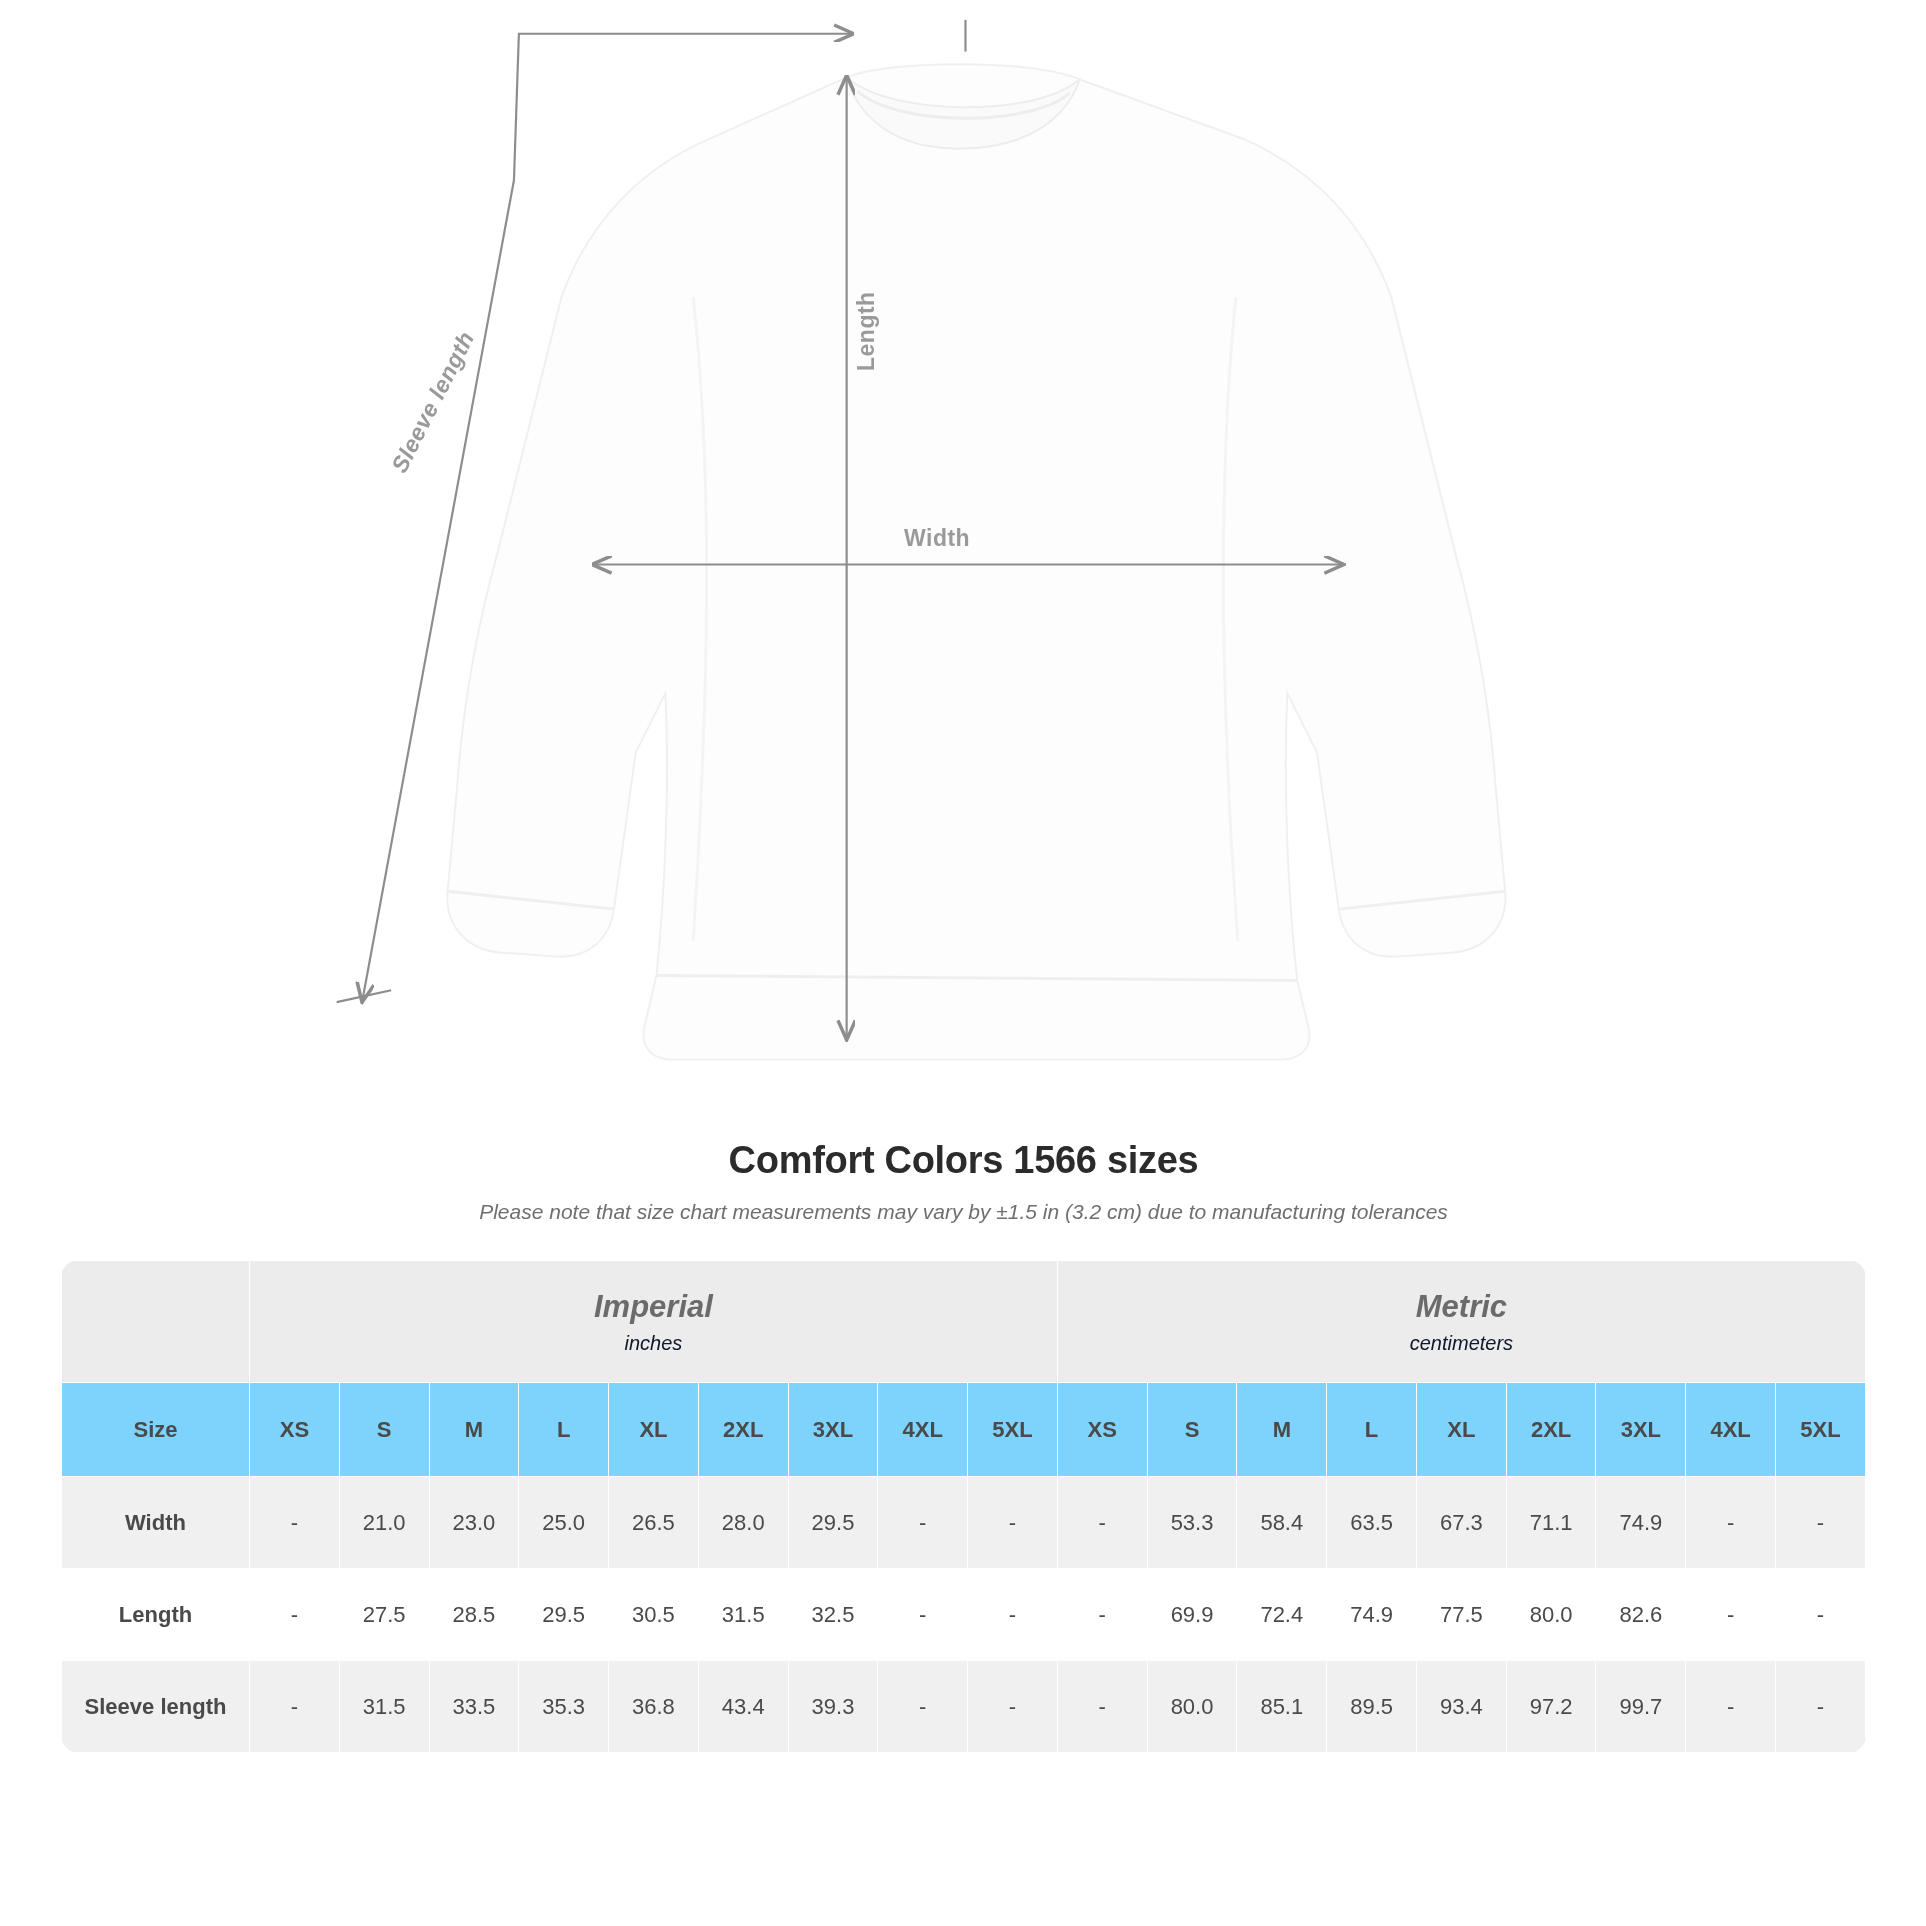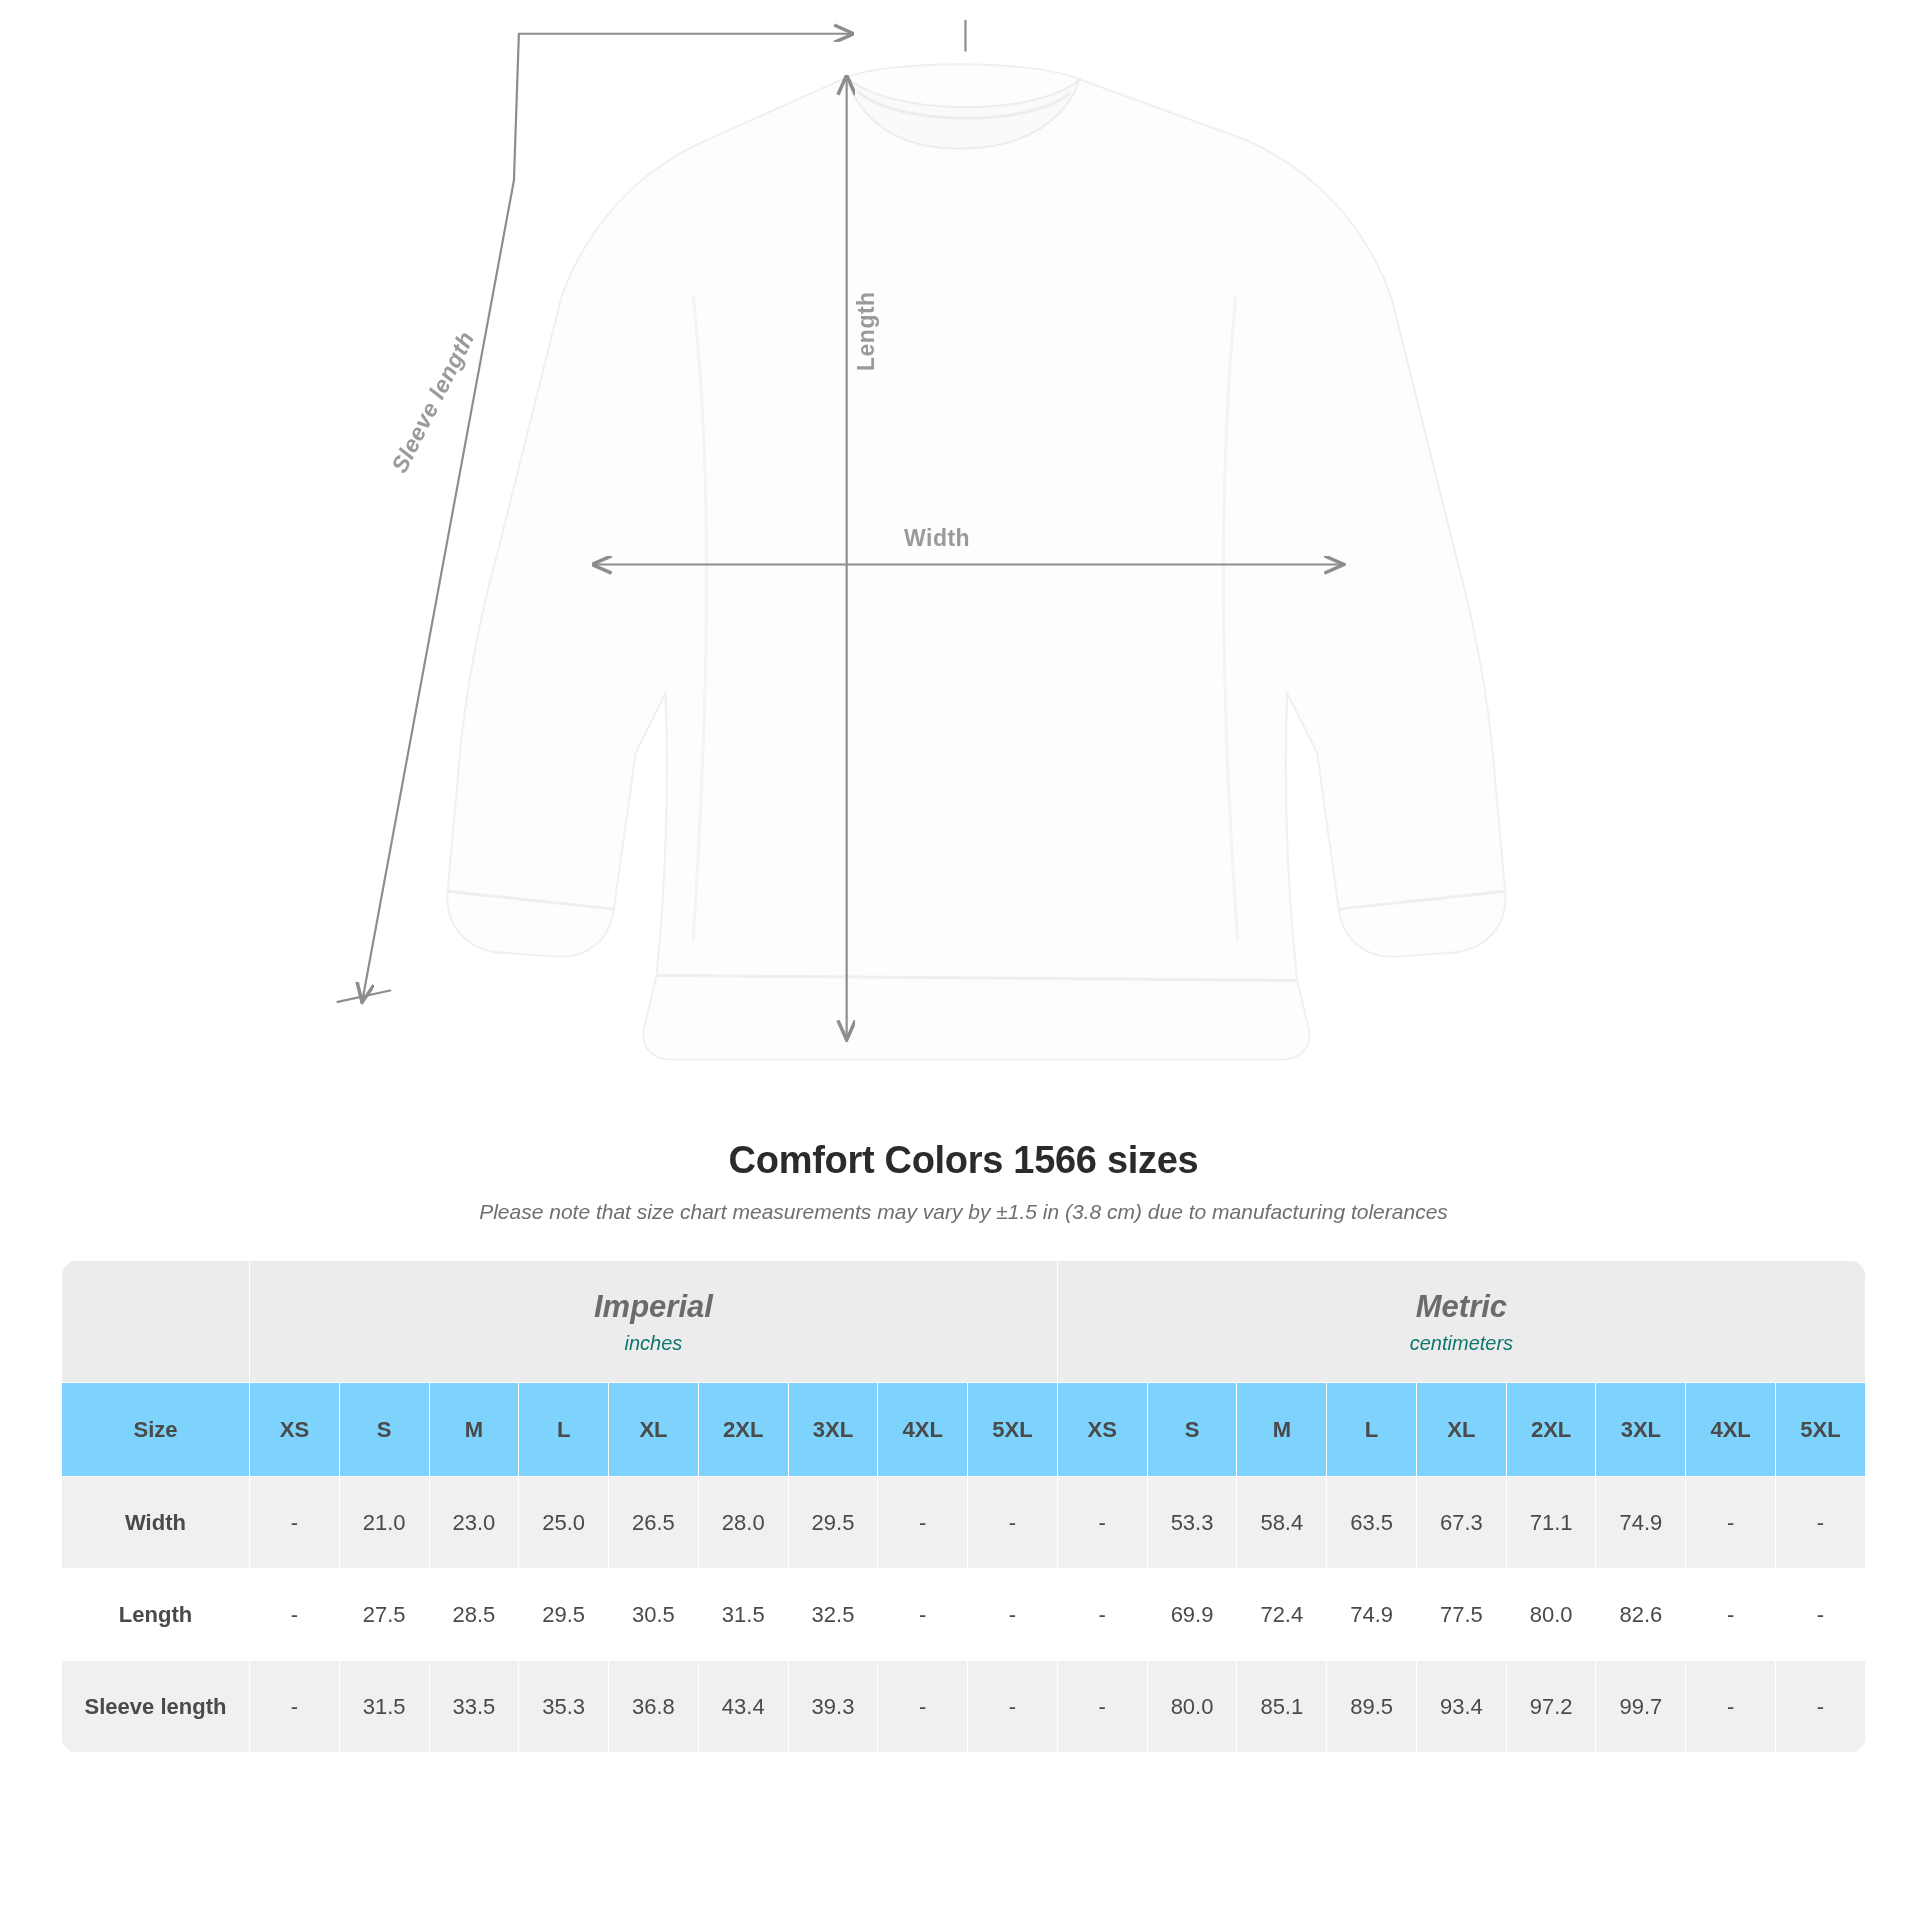--- a/index.html
+++ b/index.html
@@ -100,21 +100,21 @@
   }
   .unit-head .unit-name {
     font-size: 31px;
     font-weight: bold;
     font-style: italic;
     color: #6b6b6b;
   }
   .unit-head .unit-sub {
     font-size: 20px;
     font-style: italic;
-    color: #0f766e;
+    color: #0f172a;
     margin-top: 7px;
   }
   .head-row td {
     background: #7dd3fc;
     height: 91px;
     font-weight: bold;
     color: #5a5a5a;
     font-size: 23px;
   }
   .row-label {
@@ -203,21 +203,21 @@
       </g>
     </svg>
 
     <div class="dim-label width-label">Width</div>
     <div class="dim-label length-label">Length</div>
     <div class="dim-label sleeve-label">Sleeve length</div>
   </div>
 
   <div class="title-block">
     <div class="chart-title">Comfort Colors 1566 sizes</div>
-    <div class="chart-subtitle">Please note that size chart measurements may vary by ±1.5 in (3.8 cm) due to manufacturing tolerances</div>
+    <div class="chart-subtitle">Please note that size chart measurements may vary by ±1.5 in (3.2 cm) due to manufacturing tolerances</div>
   </div>
 
   <div class="table-wrap">
     <table class="size-table">
       <colgroup>
         <col class="col-label">
         <col span="18">
       </colgroup>
       <tbody>
         <tr>

